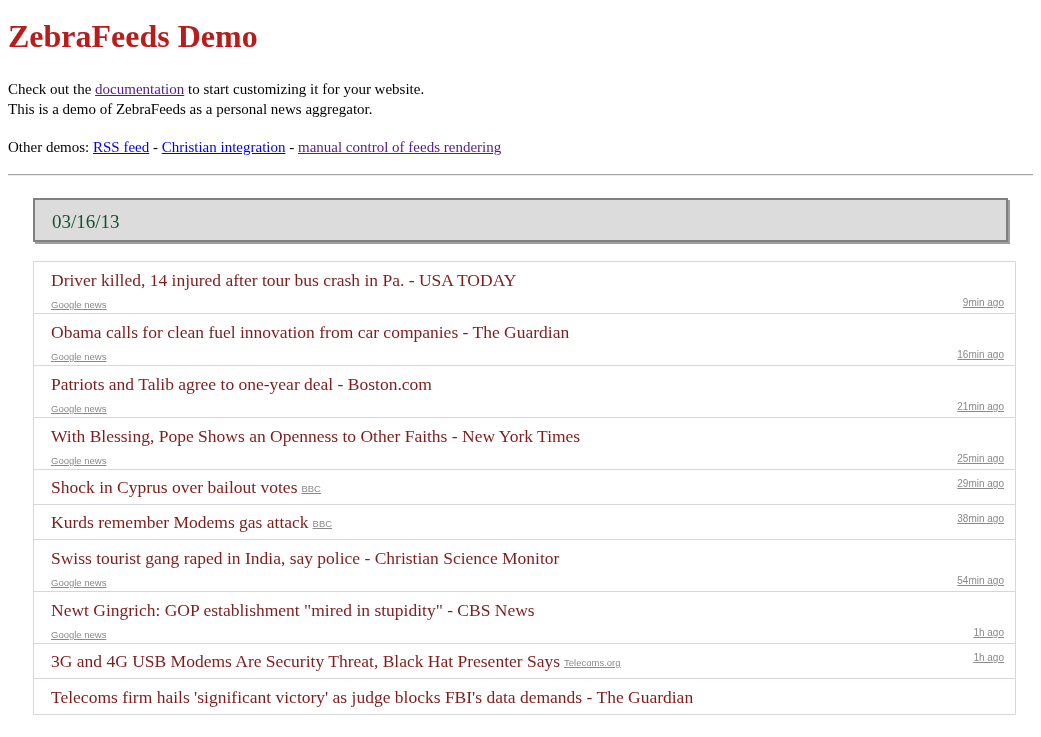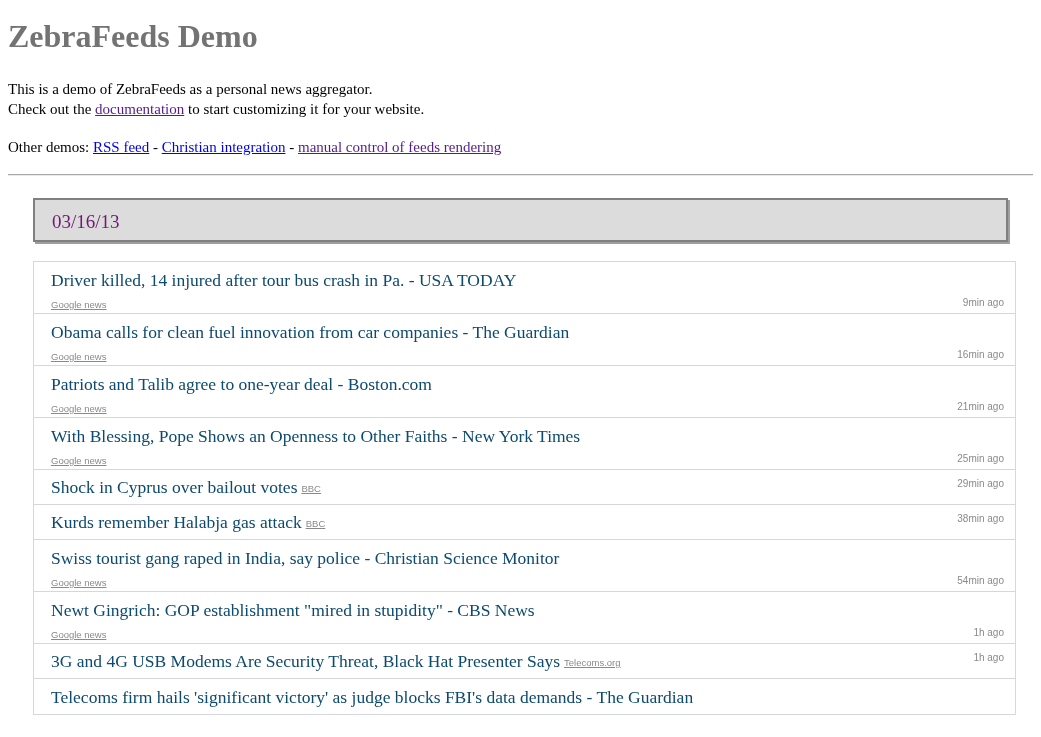--- a/index.html
+++ b/index.html
@@ -19,21 +19,21 @@
     padding: 8px 8px 0 8px;
     box-sizing: border-box;
   }
 
   h1.page-title {
     font-family: "Liberation Serif", "DejaVu Serif", serif;
     font-size: 32px;
     font-weight: bold;
     margin: 10px 0 0 0;
     letter-spacing: 0px;
-    color: #737373;
+    color: #b91c1c;
   }
 
   .intro {
     font-size: 15px;
     line-height: 20px;
     margin-top: 24px;
     color: #000000;
   }
   .intro p {
     margin: 0;
@@ -69,21 +69,21 @@
   }
 
   .date-header {
     background: #dcdcdc;
     border: 2px solid #808080;
     box-shadow: 2px 2px 0 rgba(80,80,80,0.55);
     height: 44px;
     line-height: 44px;
     padding: 0 0 0 17px;
     font-size: 19px;
-    color: #701a75;
+    color: #14532d;
     box-sizing: border-box;
     width: 975px;
   }
 
   .feed-list {
     margin-top: 19px;
     width: 983px;
     border: 1px solid #d6d6e0;
     border-bottom: none;
     box-sizing: border-box;
@@ -98,21 +98,21 @@
     min-height: 32px;
   }
   .feed-item.compact {
     padding-top: 6px;
     padding-bottom: 6px;
   }
 
   .item-title {
     font-size: 17.5px;
     line-height: 22px;
-    color: #0c4a6e;
+    color: #7f1d1d;
     display: inline;
     padding-right: 4px;
   }
 
   a.inline-source {
     font-family: "Liberation Sans", "DejaVu Sans", sans-serif;
     font-size: 9.5px;
     color: #8a8a8a;
     text-decoration: underline;
     vertical-align: baseline;
@@ -133,53 +133,54 @@
   }
 
   .item-date {
     position: absolute;
     right: 11px;
     bottom: 5px;
     font-family: "Liberation Sans", "DejaVu Sans", sans-serif;
     font-size: 10px;
     color: #8a8a8a;
     white-space: nowrap;
+    text-decoration: underline;
   }
   .feed-item.compact .item-date {
     top: 8px;
     bottom: auto;
   }
 </style>
 </head>
 <body>
 
 <div class="page">
 
   <h1 class="page-title">ZebraFeeds Demo</h1>
 
   <div class="intro">
+    <p><span>Check out the </span><a class="link visited" href="#">documentation</a><span> to start customizing it for your website.</span></p>
     <p>This is a demo of ZebraFeeds as a personal news aggregator.</p>
-    <p><span>Check out the </span><a class="link visited" href="#">documentation</a><span> to start customizing it for your website.</span></p>
     <div class="spacer"></div>
     <p><span>Other demos: </span><a class="link" href="#">RSS feed</a><span class="sep"> - </span><a class="link" href="#">Christian integration</a><span class="sep"> - </span><a class="link visited" href="#">manual control of feeds rendering</a></p>
   </div>
 
   <hr class="divider">
 
   <div class="feed-wrap">
 
     <div class="date-header">03/16/13</div>
 
     <div class="feed-list" id="feed-list">
         <div class="feed-item"><span class="item-title">Driver killed, 14 injured after tour bus crash in Pa. - USA TODAY</span><div class="item-source-row"><a class="block-source" href="#">Google news</a></div><span class="item-date">9min ago</span></div>
         <div class="feed-item"><span class="item-title">Obama calls for clean fuel innovation from car companies - The Guardian</span><div class="item-source-row"><a class="block-source" href="#">Google news</a></div><span class="item-date">16min ago</span></div>
         <div class="feed-item"><span class="item-title">Patriots and Talib agree to one-year deal - Boston.com</span><div class="item-source-row"><a class="block-source" href="#">Google news</a></div><span class="item-date">21min ago</span></div>
         <div class="feed-item"><span class="item-title">With Blessing, Pope Shows an Openness to Other Faiths - New York Times</span><div class="item-source-row"><a class="block-source" href="#">Google news</a></div><span class="item-date">25min ago</span></div>
         <div class="feed-item compact"><span class="item-title">Shock in Cyprus over bailout votes</span><a class="inline-source" href="#">BBC</a><span class="item-date">29min ago</span></div>
-        <div class="feed-item compact"><span class="item-title">Kurds remember Halabja gas attack</span><a class="inline-source" href="#">BBC</a><span class="item-date">38min ago</span></div>
+        <div class="feed-item compact"><span class="item-title">Kurds remember Modems gas attack</span><a class="inline-source" href="#">BBC</a><span class="item-date">38min ago</span></div>
         <div class="feed-item"><span class="item-title">Swiss tourist gang raped in India, say police - Christian Science Monitor</span><div class="item-source-row"><a class="block-source" href="#">Google news</a></div><span class="item-date">54min ago</span></div>
         <div class="feed-item"><span class="item-title">Newt Gingrich: GOP establishment "mired in stupidity" - CBS News</span><div class="item-source-row"><a class="block-source" href="#">Google news</a></div><span class="item-date">1h ago</span></div>
         <div class="feed-item compact"><span class="item-title">3G and 4G USB Modems Are Security Threat, Black Hat Presenter Says</span><a class="inline-source" href="#">Telecoms.org</a><span class="item-date">1h ago</span></div>
         <div class="feed-item"><span class="item-title">Telecoms firm hails 'significant victory' as judge blocks FBI's data demands - The Guardian</span></div>
       </div>
 
   </div>
 
 </div>
 

